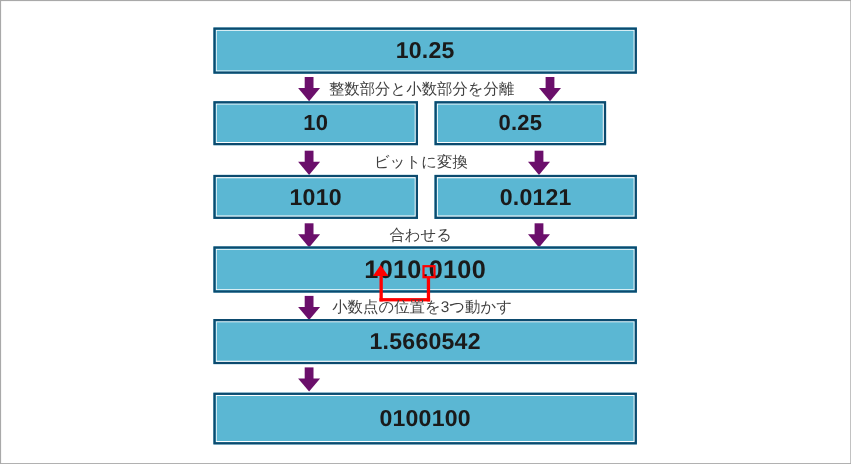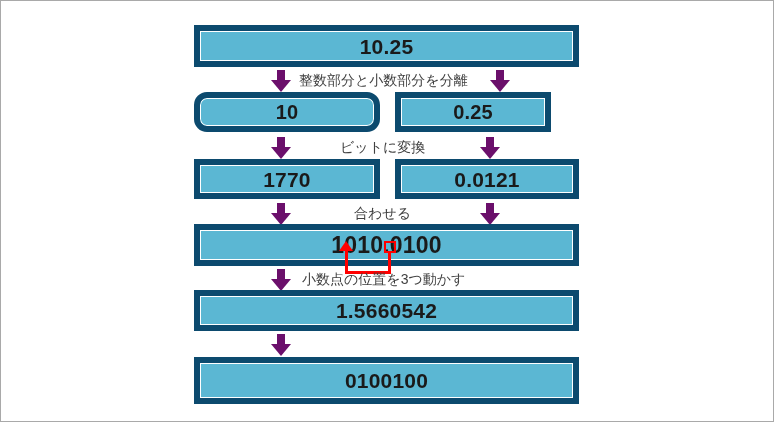--- a/index.html
+++ b/index.html
@@ -17,21 +17,21 @@
     background: #ffffff;
     border: 1px solid #a9a9a9;
     overflow: hidden;
   }
 
   
   .box {
     position: absolute;
     box-sizing: border-box;
     background: #5bb7d3;
-    border: 6px solid #0c4a6e;
+    border: 2px solid #0c4a6e;
     outline: 0;
     box-shadow: inset 0 0 0 1px #ffffff;
     display: flex;
     align-items: center;
     justify-content: center;
     color: #1a1a1a;
     font-weight: bold;
     font-size: 21px;
     letter-spacing: 0.2px;
     line-height: 1;
@@ -104,34 +104,34 @@
   <div class="arrow" style="left:270px; top:69px;">
     <div class="stem"></div>
     <div class="head"></div>
   </div>
   <div class="arrow" style="left:489px; top:69px;">
     <div class="stem"></div>
     <div class="head"></div>
   </div>
   <div class="caption" style="left:298px; top:72px;">整数部分と小数部分を分離</div>
 
-  <div class="box small" style="left:193px; top:91px; width:186px; height:40px;border-radius:13px;">10</div>
+  <div class="box small" style="left:193px; top:91px; width:186px; height:40px;">10</div>
   <div class="box small" style="left:394px; top:91px; width:156px; height:40px;">0.25</div>
 
   <div class="arrow" style="left:270px; top:136px;">
     <div class="stem"></div>
     <div class="head"></div>
   </div>
   <div class="arrow" style="left:479px; top:136px;">
     <div class="stem"></div>
     <div class="head"></div>
   </div>
   <div class="caption" style="left:339px; top:139px;">ビットに変換</div>
 
-  <div class="box" style="left:193px; top:158px; width:186px; height:40px;">1770</div>
+  <div class="box" style="left:193px; top:158px; width:186px; height:40px;">1010</div>
   <div class="box" style="left:394px; top:158px; width:184px; height:40px;">0.0121</div>
 
   <div class="arrow" style="left:270px; top:202px;">
     <div class="stem"></div>
     <div class="head"></div>
   </div>
   <div class="arrow" style="left:479px; top:202px;">
     <div class="stem"></div>
     <div class="head"></div>
   </div>

